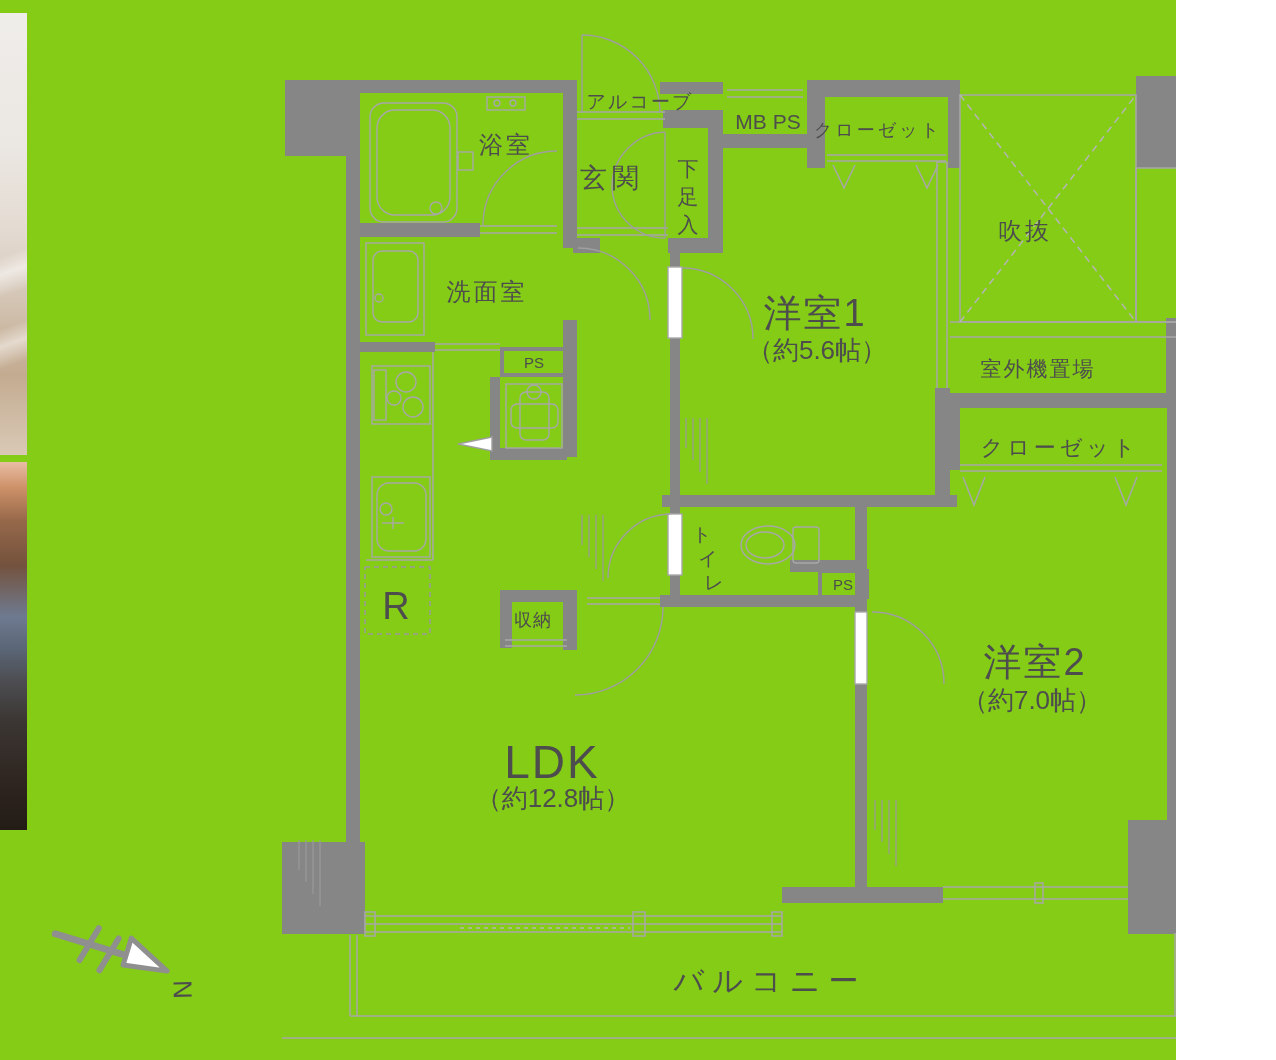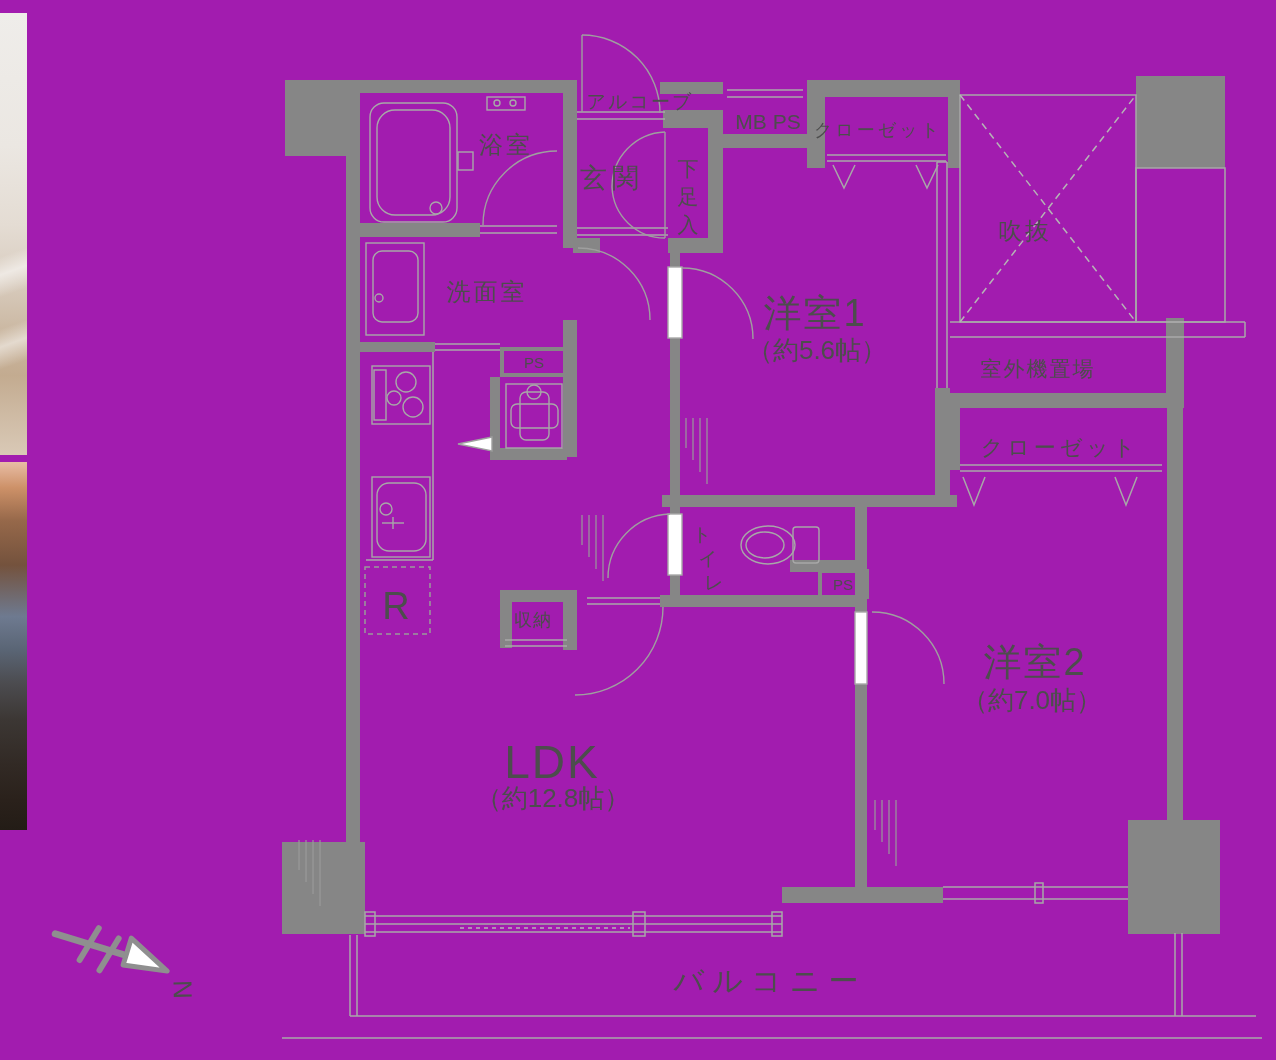--- a/index.html
+++ b/index.html
@@ -1,16 +1,16 @@
 <!DOCTYPE html>
 <html><head>
 <meta charset="utf-8">
 <style>
   html,body{margin:0;padding:0;background:#ffffff;}
-  .stage{position:relative;width:1276px;height:1060px;background:#a21caf;overflow:hidden;
+  .stage{position:relative;width:1176px;height:1060px;background:#84cc16;overflow:hidden;
          font-family:"Liberation Sans",sans-serif;}
   .photo{position:absolute;left:0;width:27px;}
   #photo-top{top:13px;height:442px;
     background:
       linear-gradient(160deg, rgba(255,255,255,0) 54%, rgba(255,255,255,.55) 58%, rgba(255,255,255,0) 63%,
                       rgba(255,255,255,0) 70%, rgba(255,255,255,.5) 74%, rgba(255,255,255,0) 79%),
       linear-gradient(180deg,#efedea 0%,#ebe7e2 30%,#e4dcd3 48%,#d9cdc0 60%,#cbb8a2 72%,#c3ab90 82%,#cdb9a2 90%,#d9c9b6 100%);}
   #photo-bottom{top:462px;height:368px;
     background:linear-gradient(180deg,#e8bda5 0%,#cd9168 7%,#96684a 16%,#74523d 28%,#6e7a90 42%,#5a6575 51%,#4c4c50 60%,#3c3734 70%,#322a25 82%,#2a211b 92%,#231c16 100%);}
   svg text{font-family:"Liberation Sans",sans-serif;fill:#4d4d4d;}

